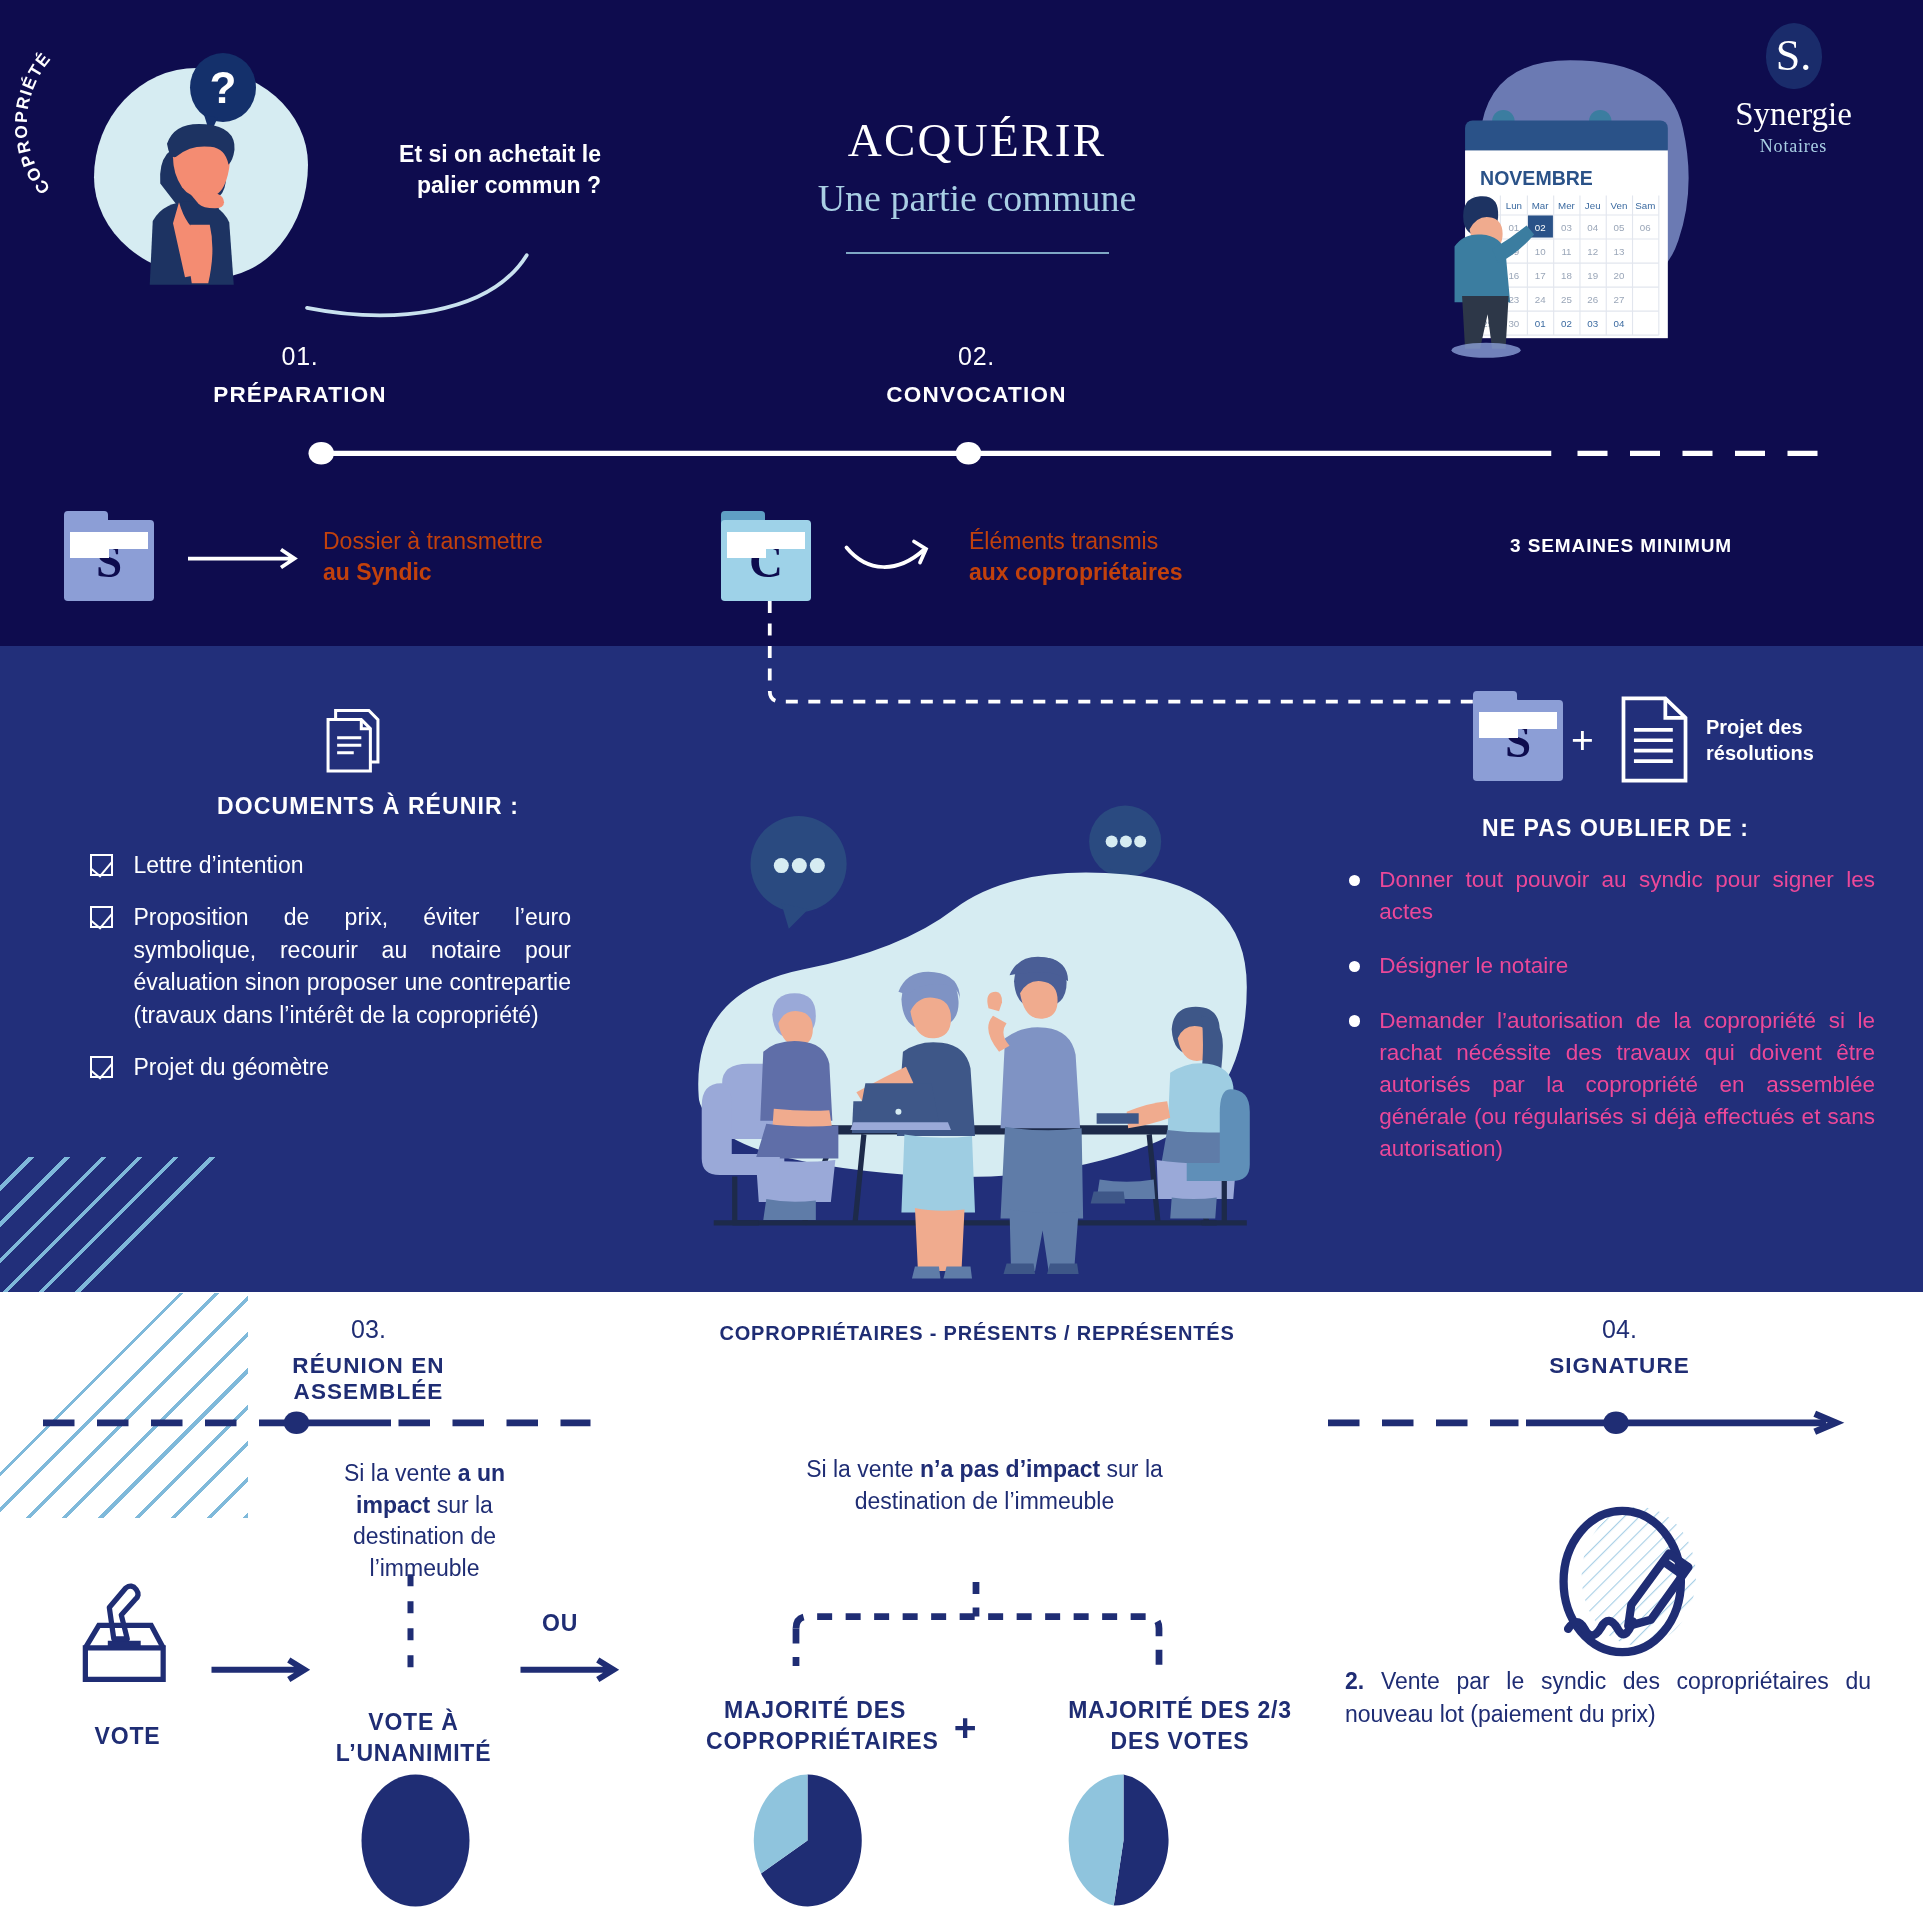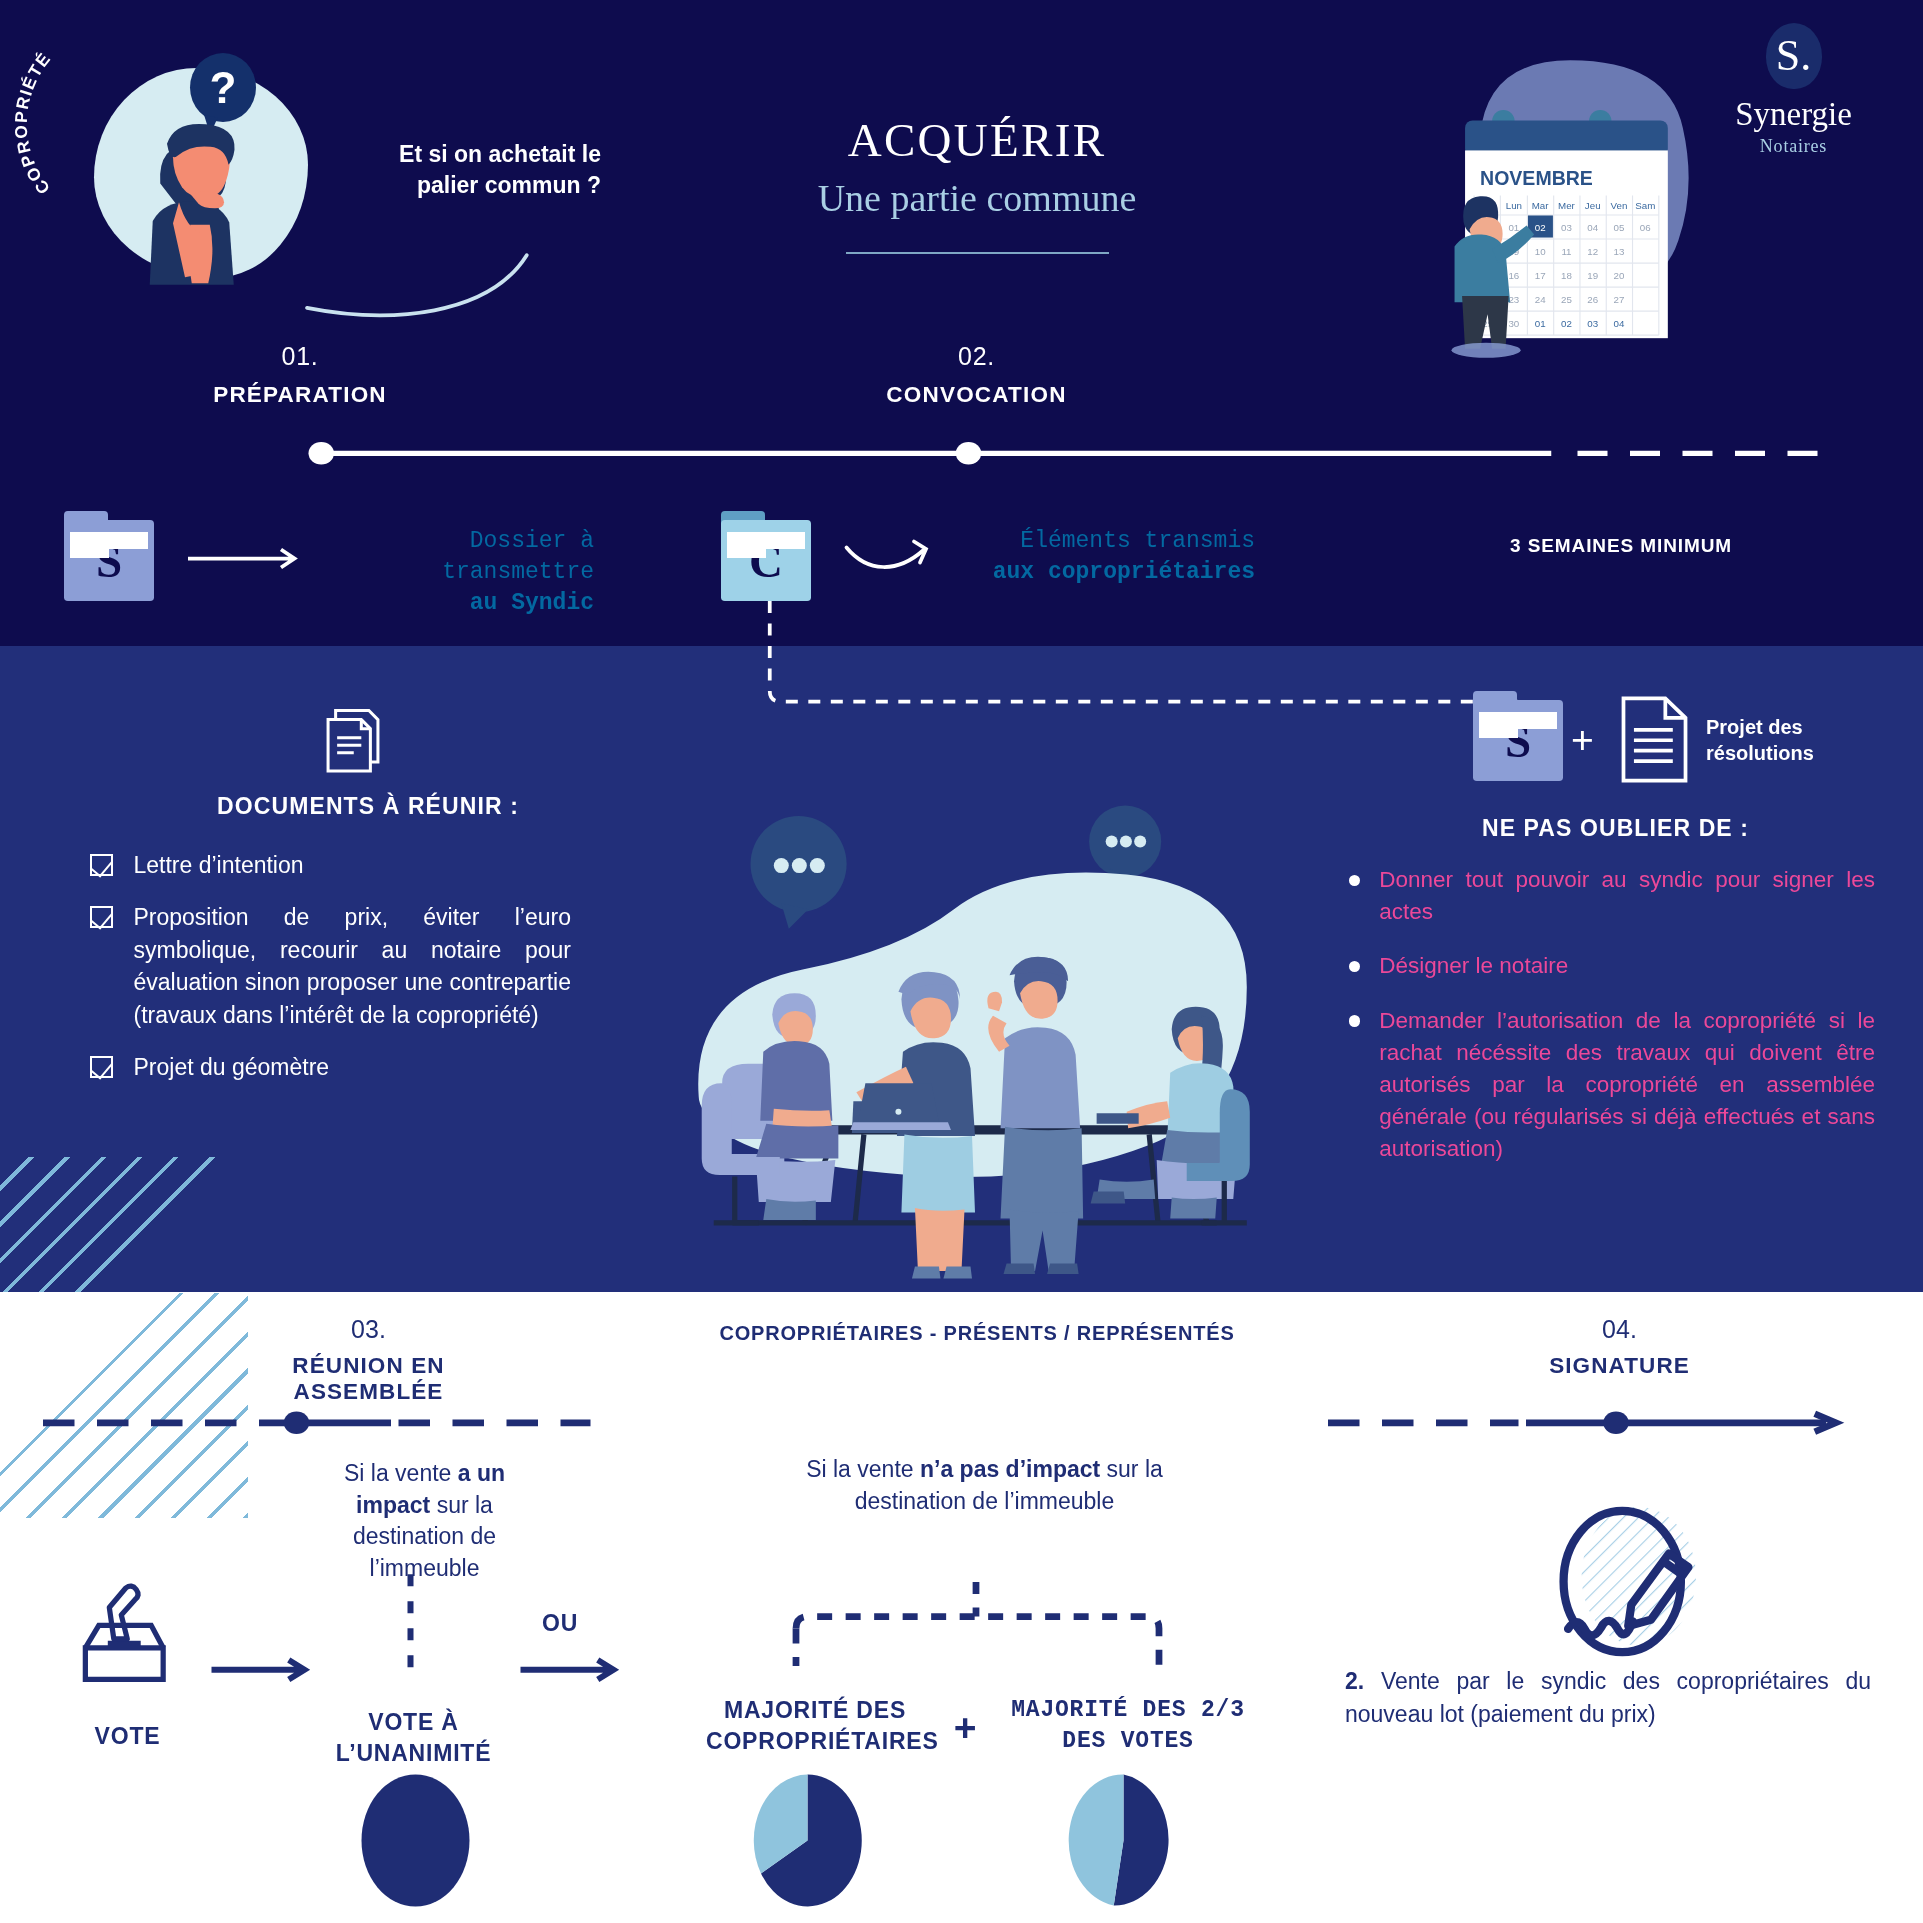--- a/index.html
+++ b/index.html
@@ -116,21 +116,21 @@
     display: flex; align-items: center; justify-content: center;
     font-family: "Liberation Serif", serif; font-size: 47px; font-weight: bold; color: #0e0c4e;
   }
   .folder .strip {
     position: absolute; left: 6px; top: 21px; width: 78px; height: 16.5px; background: #fff;
   }
   .folder .notch {
     position: absolute; left: 6px; top: 21px; width: 39px; height: 25.6px; background: #fff;
   }
 
-  .arrow-lbl { position: absolute; color: #0369a1; font-size: 23px; line-height: 1.35; text-align: right; font-family: Liberation Mono, monospace; }
+  .arrow-lbl { position: absolute; color: #c2410c; font-size: 23px; line-height: 1.35; text-align: left; }
   .arrow-lbl b { font-weight: bold; }
   .caps-lbl { position: absolute; color: #fff; font-size: 19px; font-weight: bold; letter-spacing: 0.9px; }
 
   
   .sec-title {
     position: absolute; color: #fff; font-size: 23px; font-weight: bold;
     letter-spacing: 1.1px; text-align: center;
   }
   .check-list { position: absolute; left: 90px; top: 849px; width: 481px; }
   .check-item { display: flex; align-items: flex-start; margin-bottom: 19.5px; }
@@ -521,21 +521,21 @@
   <path d="M258 0 V 46" stroke="#1f2d74" stroke-width="9" fill="none" stroke-dasharray="16 18"></path>
   <path d="M18 62 q0 -16 16 -16 H 486 q16 0 16 16 V 112" stroke="#1f2d74" stroke-width="9" fill="none" stroke-dasharray="20 18"></path>
   <path d="M18 62 V 112" stroke="#1f2d74" stroke-width="9" fill="none" stroke-dasharray="20 18"></path>
 </svg>
 
 <div class="big-caps-dark" style="left:706px; top:1695px; width:218px;">
   <div>MAJORITÉ DES</div>
   <div>COPROPRIÉTAIRES</div>
 </div>
 <div class="big-caps-dark" style="left:943px; top:1702px; width:45px; font-size:39px;">+</div>
-<div class="big-caps-dark" style="left:1008px; top:1695px; width:240px;font-family:Liberation Mono, monospace;">
+<div class="big-caps-dark" style="left:1060px; top:1695px; width:240px;">
   <div>MAJORITÉ DES 2/3</div>
   <div>DES VOTES</div>
 </div>
 
 <svg style="position:absolute;left:359px;top:1773px;width:113px;height:135px;" viewBox="0 0 150 180">
   <ellipse cx="75" cy="90" rx="72" ry="88" fill="#1f2d74"></ellipse>
 </svg>
 <svg style="position:absolute;left:751px;top:1773px;width:113px;height:135px;" viewBox="0 0 150 180">
   <g transform="translate(75,90) scale(1,1.22)">
     <path d="M0 0 L0 -72 A72 72 0 1 1 -62 36 Z" fill="#1f2d74"></path>

